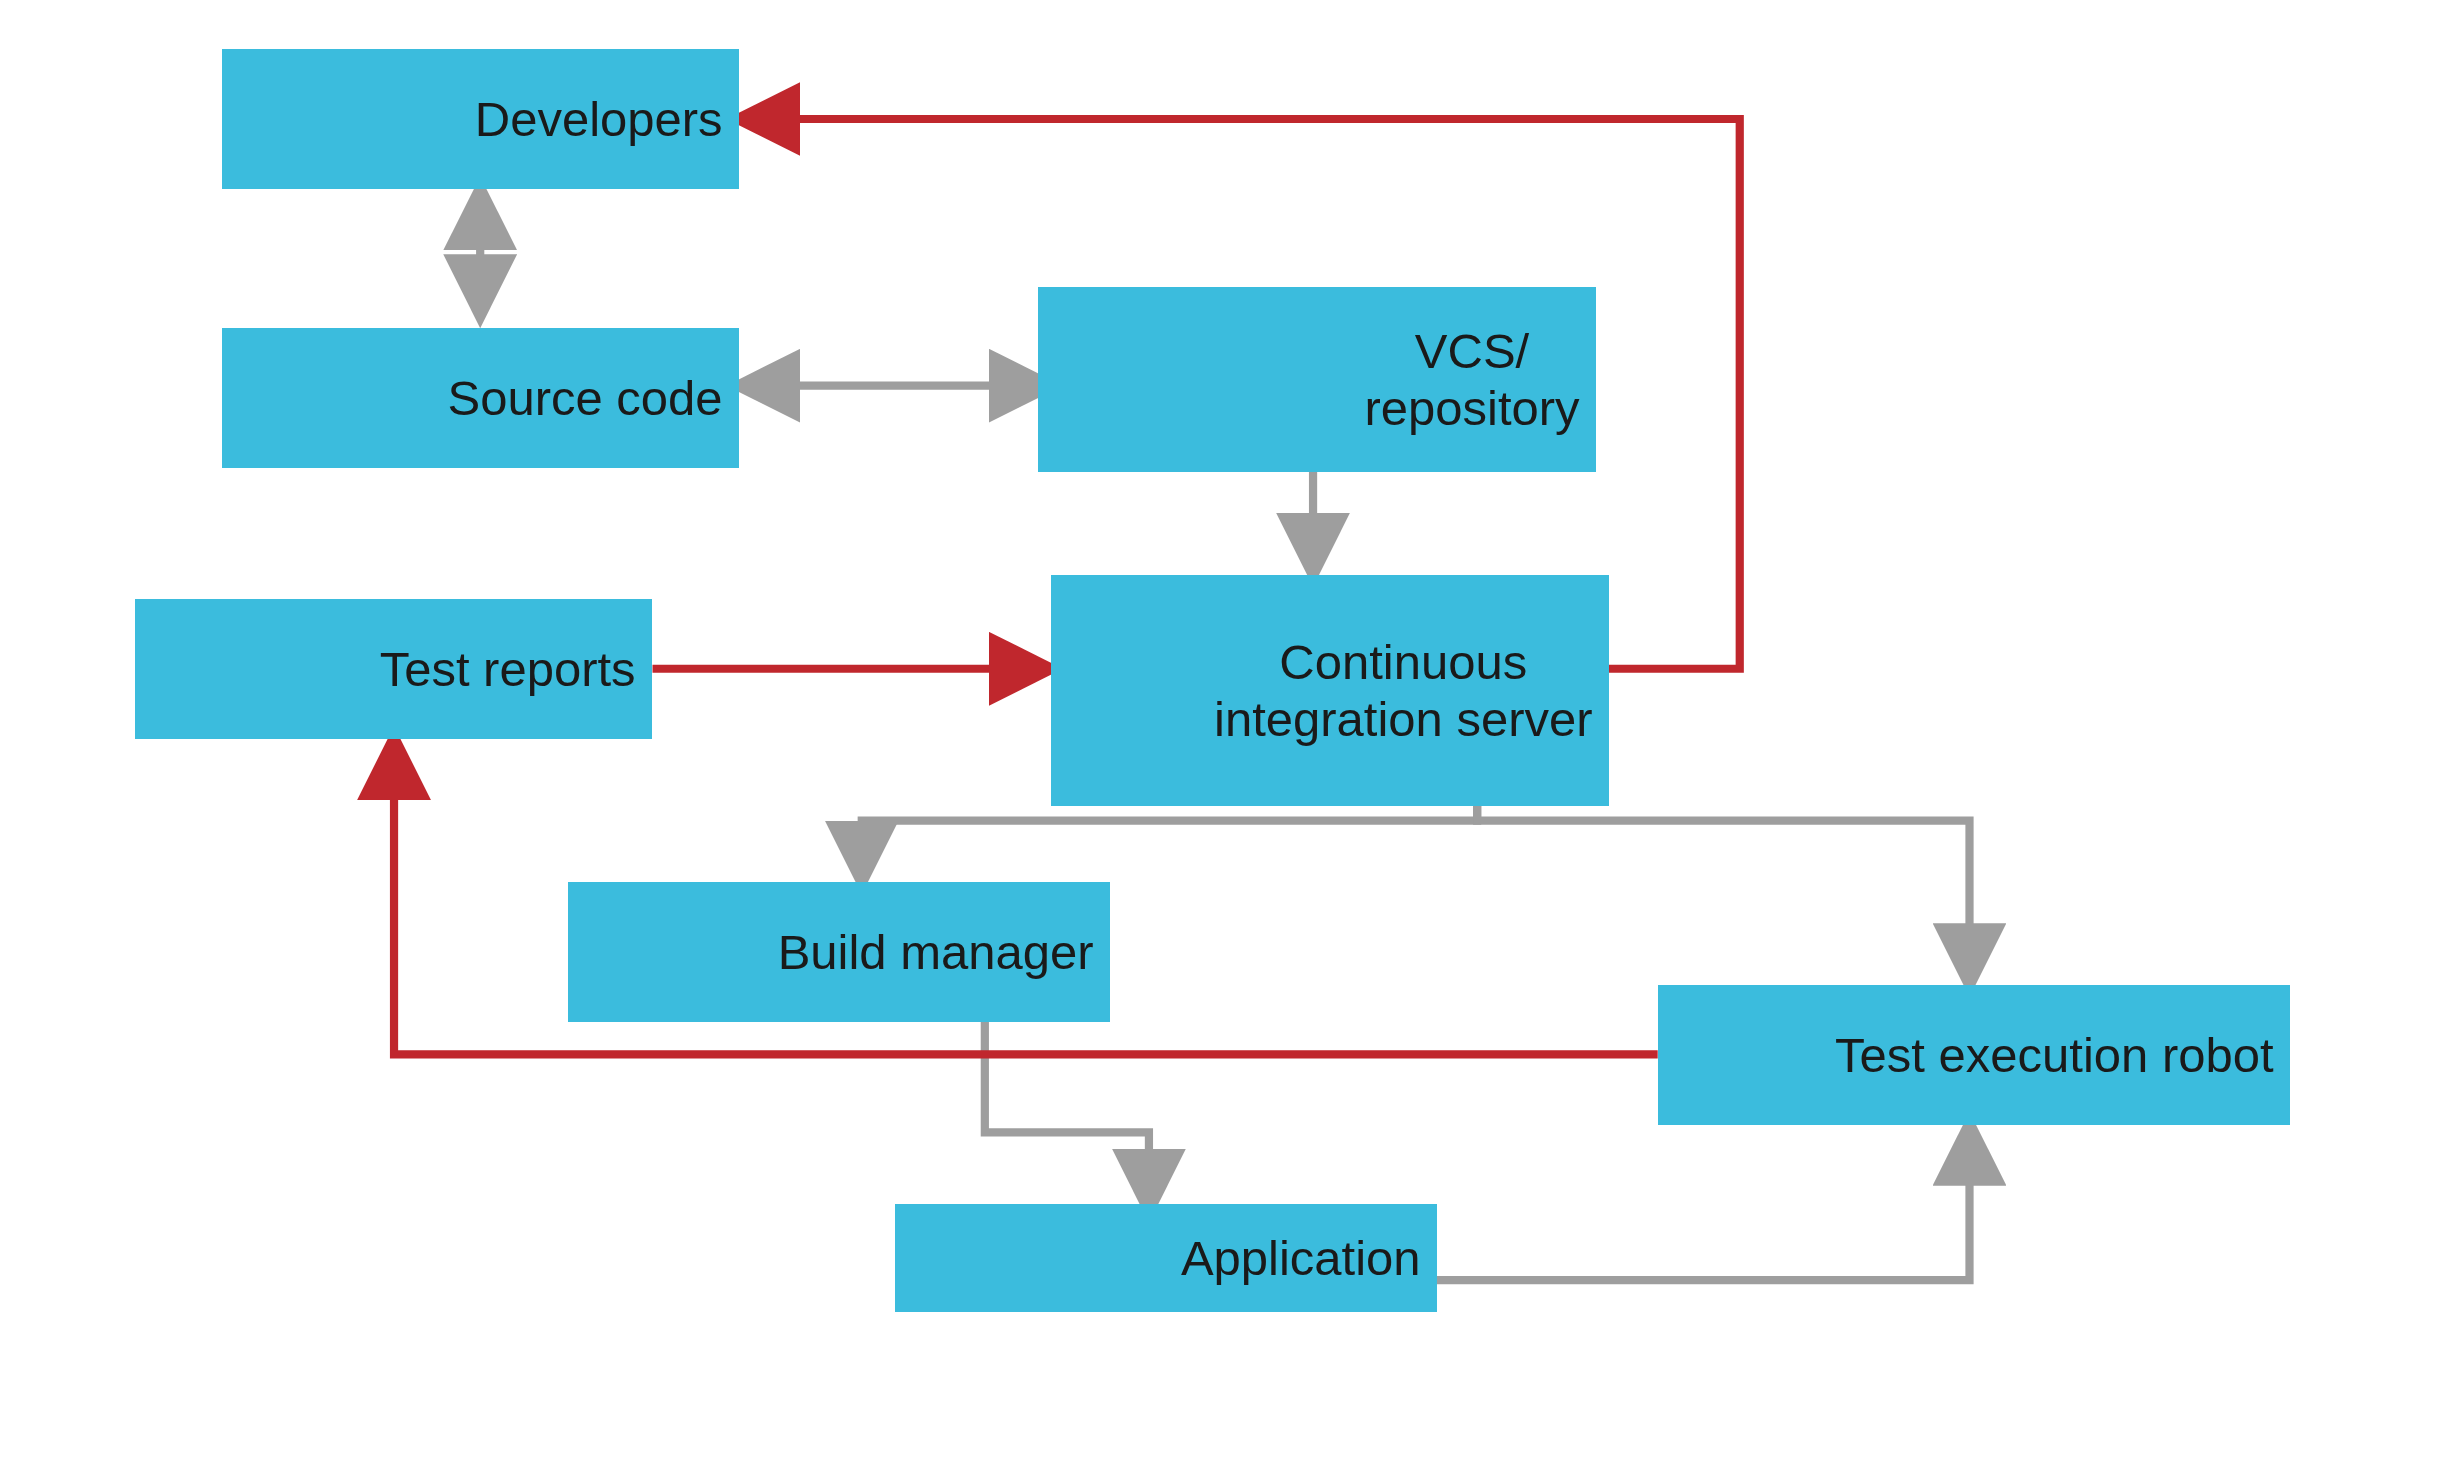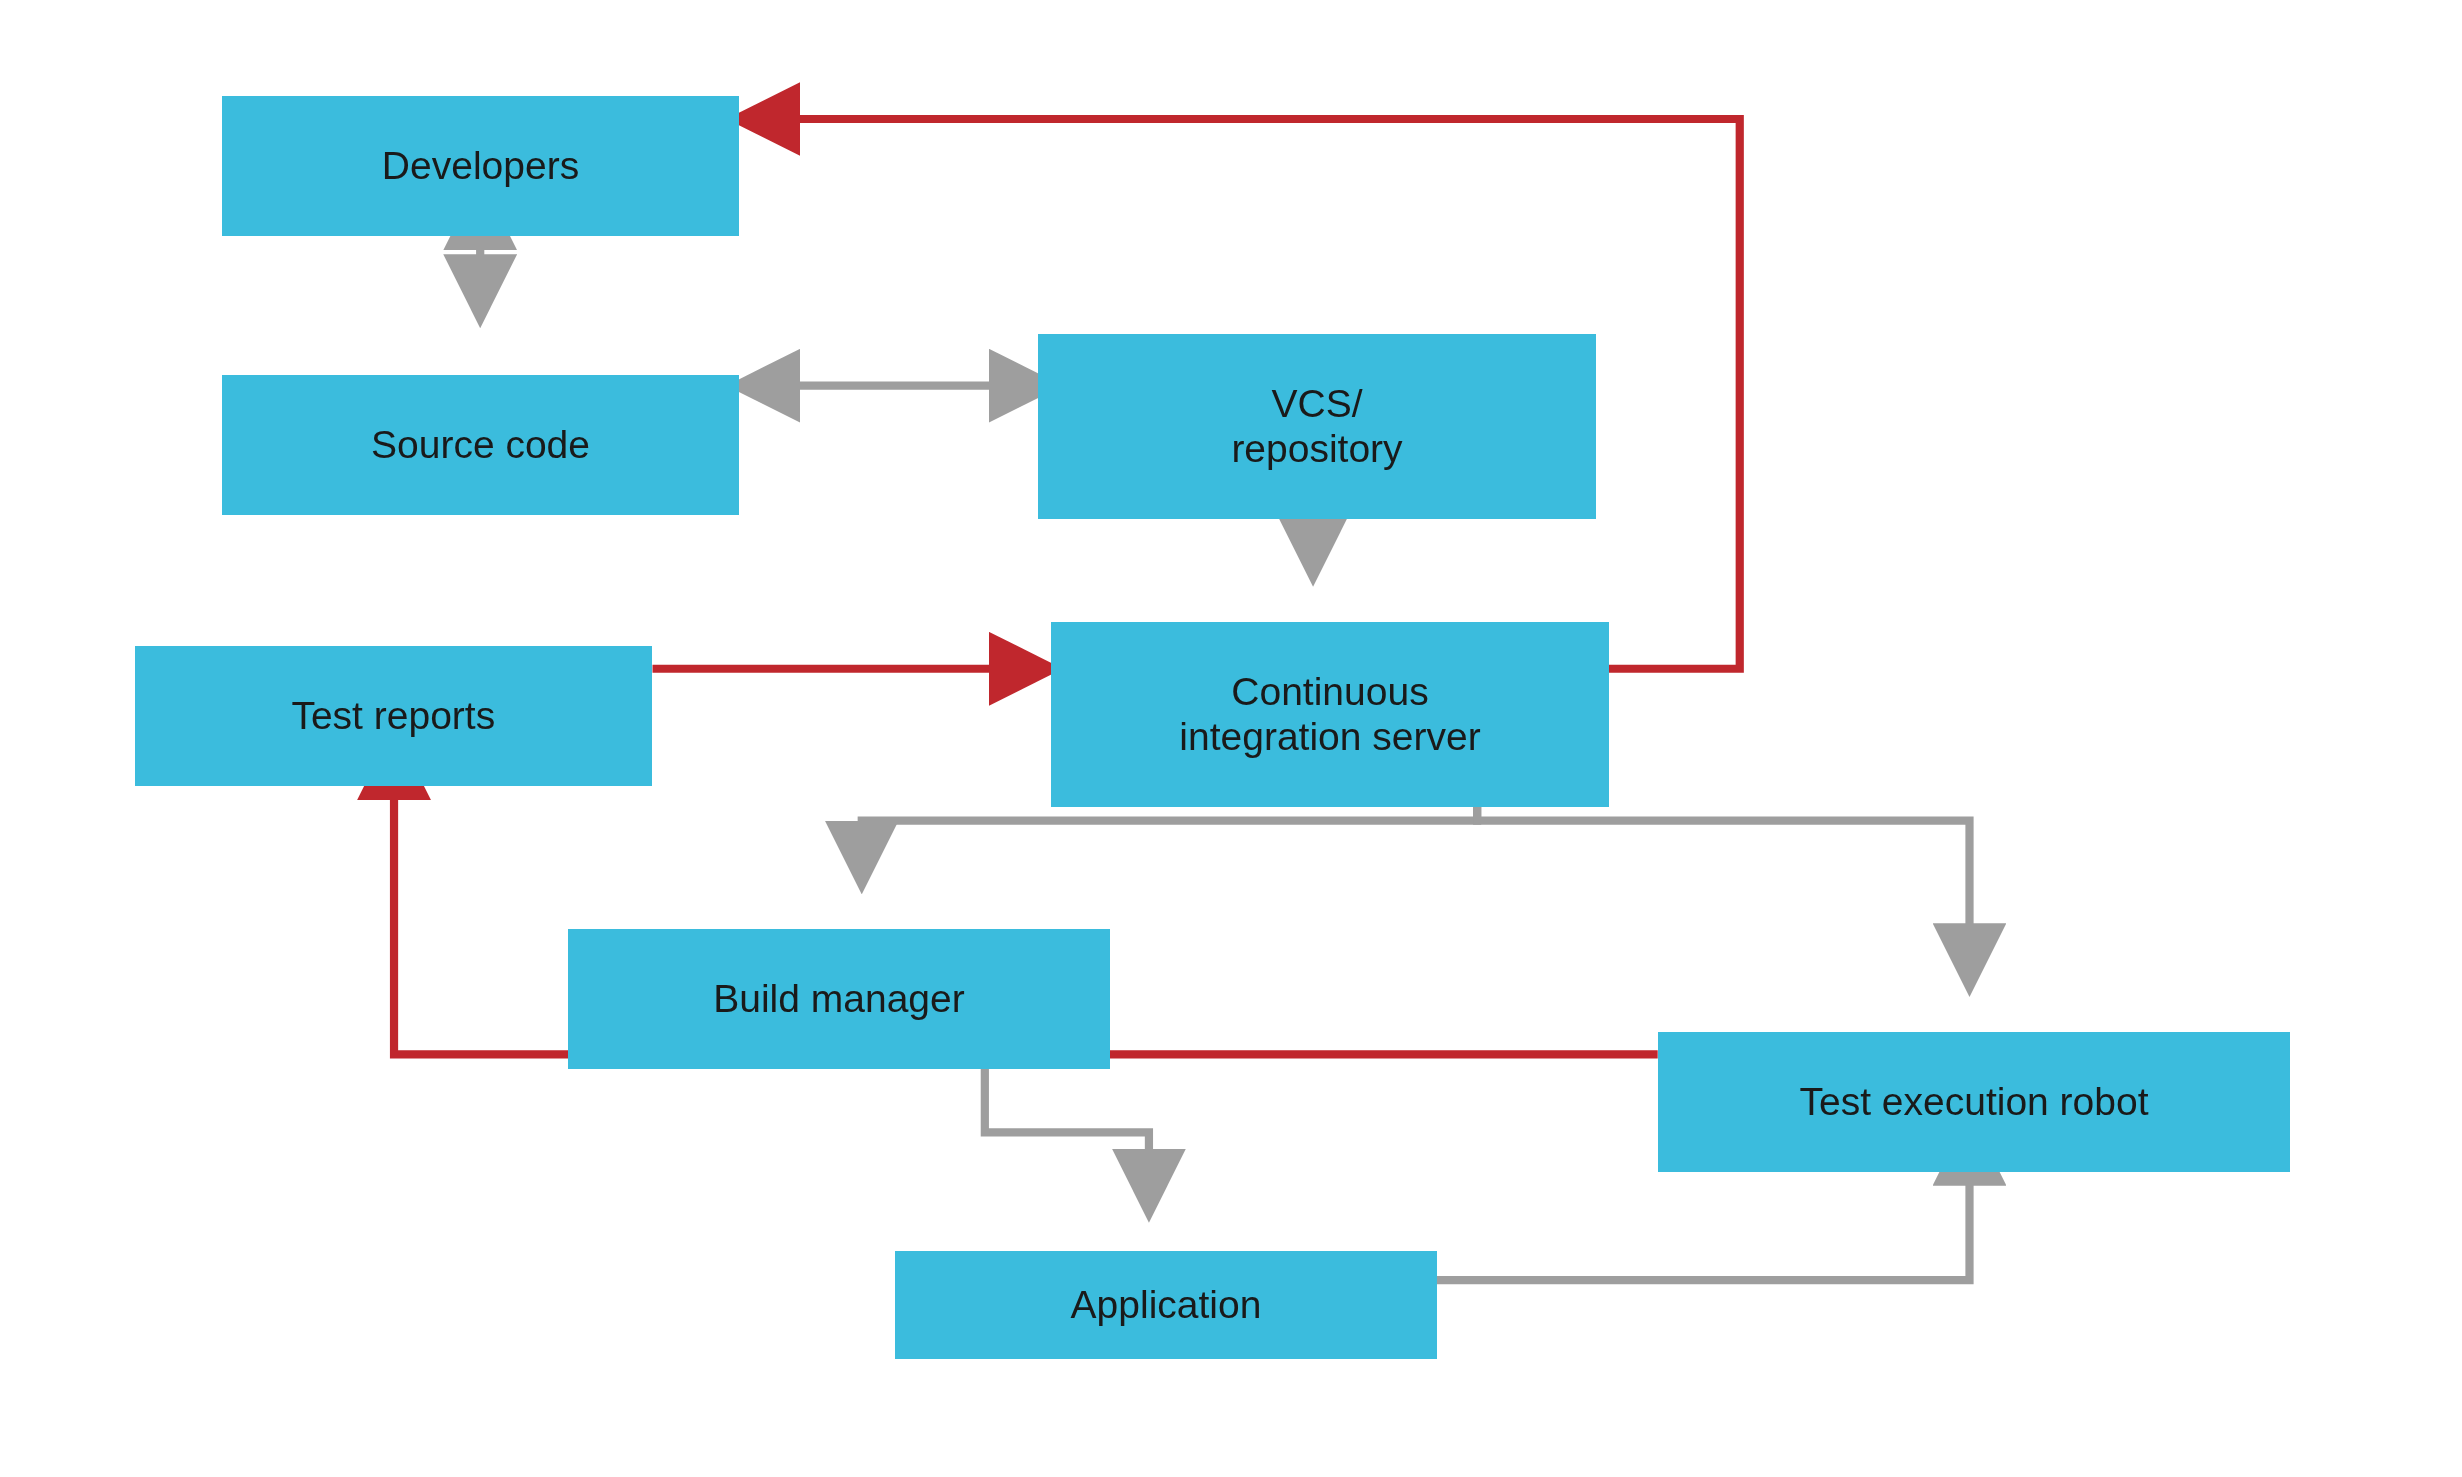--- a/index.html
+++ b/index.html
@@ -13,28 +13,27 @@
   .canvas {
     position: relative;
     width: 2462px;
     height: 1477px;
   }
   .node {
     position: absolute;
     background: #3bbcdd;
     display: flex;
     align-items: center;
-    justify-content: center;
+    justify-content: flex-end;
     text-align: center;
     color: #1a1a1a;
-    font-size: 39px;
+    font-size: 49px;
     line-height: 1.15;
     box-sizing: border-box;
     padding: 6.6px 16.4px;
-    margin-top: 47px;
   }
   svg.connectors {
     position: absolute;
     left: 0; top: 0;
     width: 2462px;
     height: 1477px;
     pointer-events: none;
   }
 </style>
 </head>
@@ -70,21 +69,21 @@
   </div>
   <div class="node" style="left: 222px; top: 328px; width: 517px; height: 140px;">
     <span>Source code</span>
   </div>
   <div class="node" style="left: 1038px; top: 287px; width: 558px; height: 185px;">
     <span>VCS/<br>repository</span>
   </div>
   <div class="node" style="left: 135px; top: 599px; width: 517px; height: 140px; padding-left: 16px;">
     <span>Test reports</span>
   </div>
-  <div class="node" style="left: 1051px; top: 575px; width: 558px; height: 185px;">
+  <div class="node" style="left: 1051px; top: 575px; width: 558px; height: 231px;">
     <span>Continuous<br>integration server</span>
   </div>
   <div class="node" style="left: 568px; top: 882px; width: 542px; height: 140px;">
     <span>Build manager</span>
   </div>
   <div class="node" style="left: 1658px; top: 985px; width: 632px; height: 140px;">
     <span>Test execution robot</span>
   </div>
   <div class="node" style="left: 895px; top: 1204px; width: 542px; height: 108px;">
     <span>Application</span>

